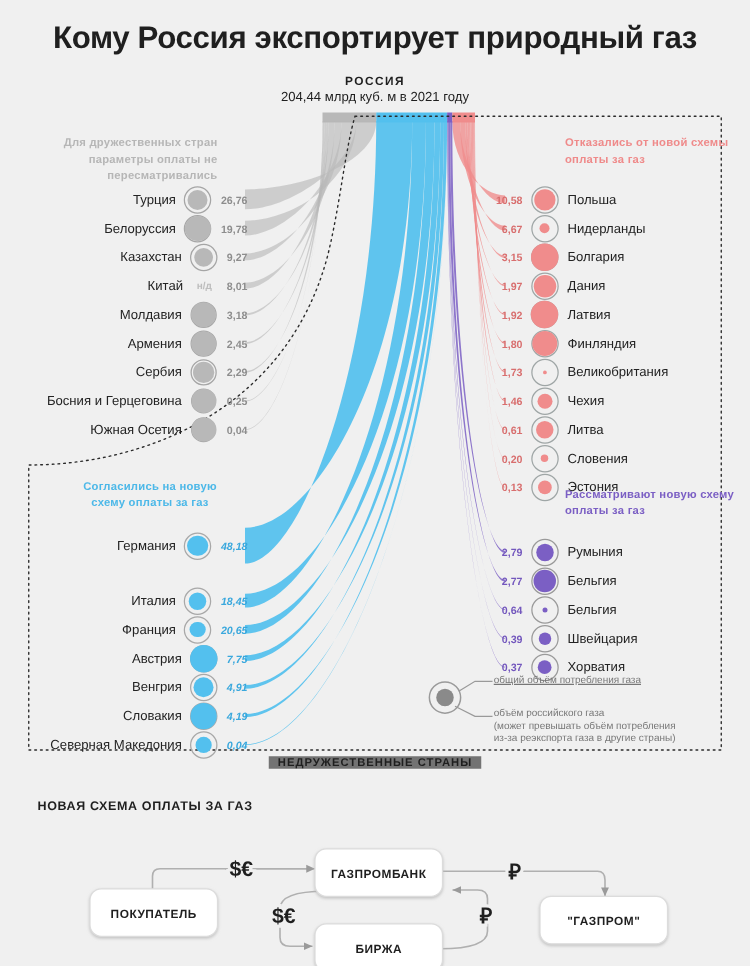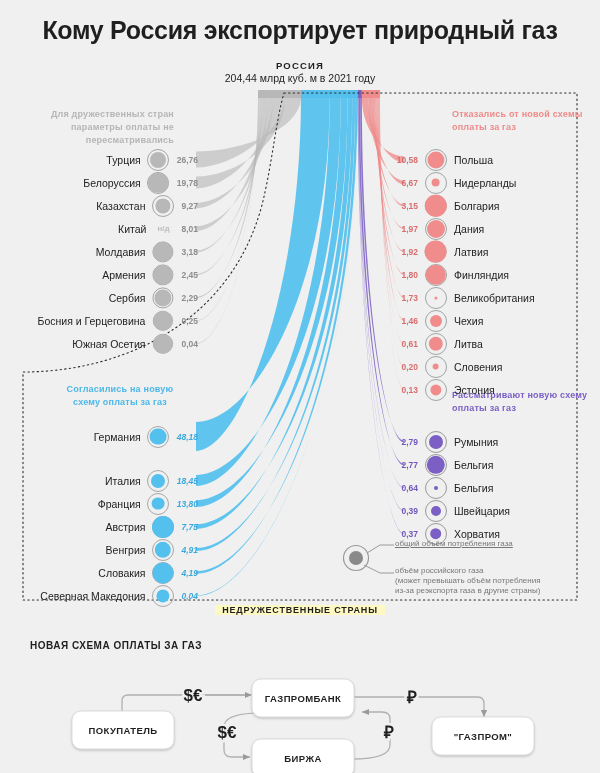--- a/index.html
+++ b/index.html
@@ -79,21 +79,21 @@
   
   #legend{left:338px;top:538px;width:240px;}
   #legend .lg-txt1{font-size:8px;color:#777;text-decoration:underline;}
   #legend .lg-txt2{font-size:8px;color:#777;line-height:10.5px;}
 
   
   #unfriendly{
     left:0;top:605px;width:600px;text-align:center;
     font-size:9px;font-weight:bold;letter-spacing:.8px;color:#1f1f1f;
   }
-  #unfriendly span{background:#fef9c3;padding:0 7px;}
+  #unfriendly span{background:#737373;padding:0 7px;}
 
   
   #scheme-title{
     left:30px;top:640px;font-size:10px;font-weight:bold;
     letter-spacing:.5px;color:#1f1f1f;
   }
   #schemesvg{left:0;top:655px;width:600px;height:118px;}
   .boxlbl{
     font-family:"Liberation Sans",sans-serif;font-size:9.5px;font-weight:bold;
     letter-spacing:.4px;fill:#1f1f1f;
@@ -255,21 +255,21 @@
           <div class="core" style="width:14px;height:14px;background:#53c0ee;"></div>
         </div>
         <span class="cval">18,45</span>
       </div>
       <div class="row left" style="">
         <span class="cname">Франция</span>
         <div class="bubble">
           <div class="ring" style="width:22px;height:22px;border:1.1px solid #a8a8a8;"></div>
           <div class="core" style="width:12.8px;height:12.8px;background:#53c0ee;"></div>
         </div>
-        <span class="cval">13,80</span>
+        <span class="cval">20,65</span>
       </div>
       <div class="row left" style="">
         <span class="cname">Австрия</span>
         <div class="bubble">
           <div class="ring" style="width:22px;height:22px;border:1.1px solid #a8a8a8;"></div>
           <div class="core" style="width:22px;height:22px;background:#53c0ee;"></div>
         </div>
         <span class="cval">7,75</span>
       </div>
       <div class="row left" style="">

